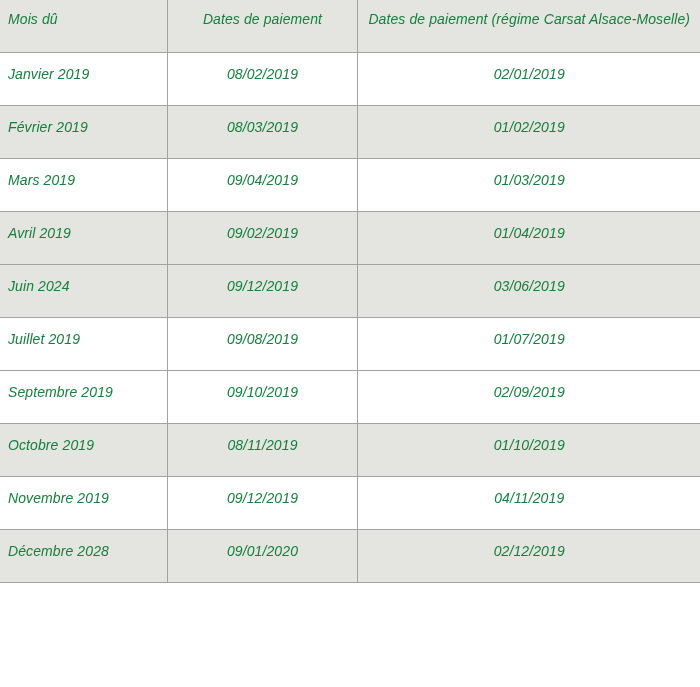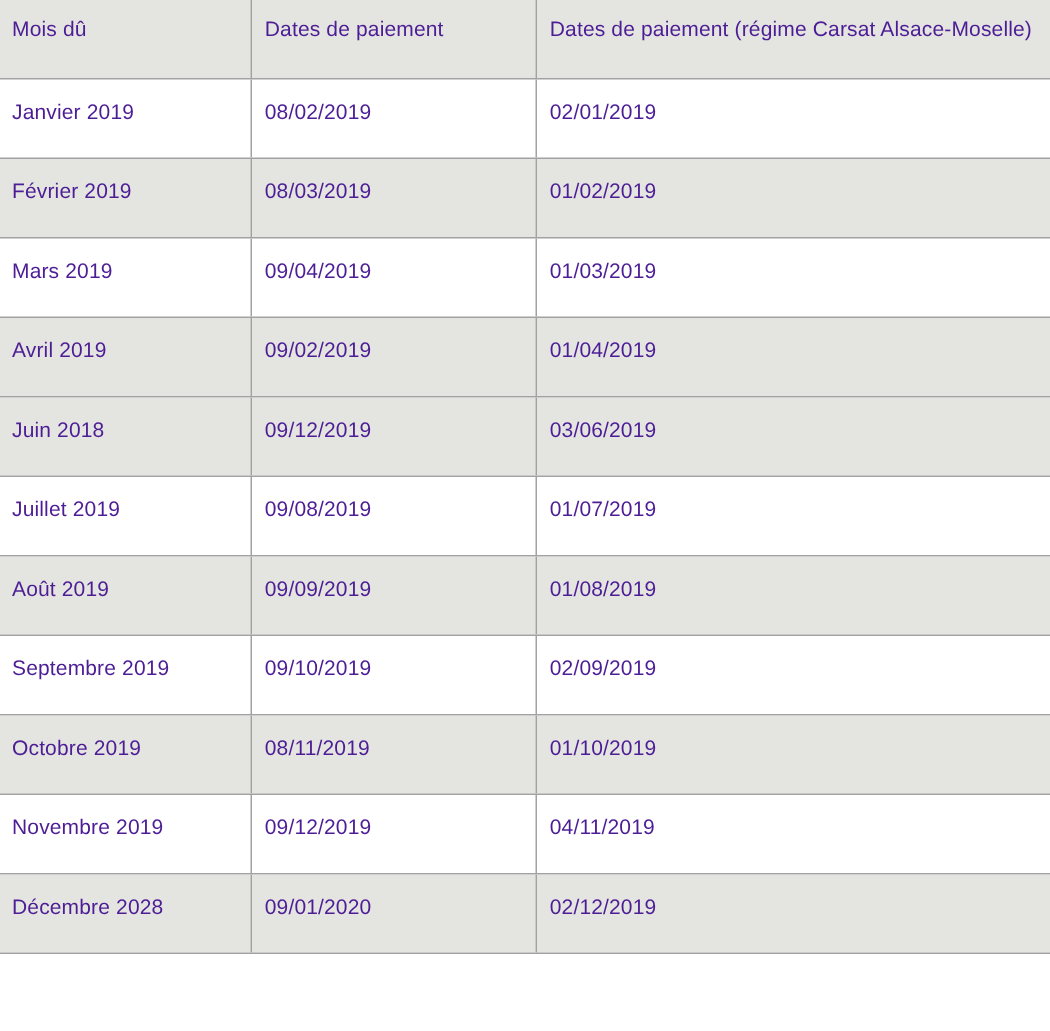--- a/index.html
+++ b/index.html
@@ -11,42 +11,44 @@
     width: 700px;
     height: 687px;
     overflow: hidden;
     font-family: "Liberation Sans", sans-serif;
   }
   table.payment-table {
     width: 700px;
     border-collapse: collapse;
     table-layout: fixed;
     font-size: 14px;
-    color: #4c1d95;
+    color: #15803d;
     letter-spacing: 0.1px;
+    font-style: italic;
   }
   col.c1 { width: 167px; }
   col.c2 { width: 190px; }
   col.c3 { width: 343px; }
   .payment-table th,
   .payment-table td {
     box-sizing: border-box;
     text-align: left;
     vertical-align: top;
     font-weight: normal;
     padding: 13px 8px 8px 8px;
     border-bottom: 1px solid #a2a2a2;
     background: #ffffff;
     white-space: nowrap;
     overflow: hidden;
   }
   .payment-table td + td,
   .payment-table th + th {
     border-left: 1px solid #a2a2a2;
     padding-left: 9px;
+    text-align: center;
   }
   .payment-table thead th {
     height: 52px;
     padding-top: 11px;
     background: #e4e4e0;
   }
   .payment-table tbody td {
     height: 53px;
   }
   .payment-table tbody tr.alt td {
@@ -84,33 +86,28 @@
       <td>Mars 2019</td>
       <td>09/04/2019</td>
       <td>01/03/2019</td>
     </tr>
     <tr class="alt">
       <td>Avril 2019</td>
       <td>09/02/2019</td>
       <td>01/04/2019</td>
     </tr>
     <tr class="alt">
-      <td>Juin 2018</td>
+      <td>Juin 2024</td>
       <td>09/12/2019</td>
       <td>03/06/2019</td>
     </tr>
     <tr>
       <td>Juillet 2019</td>
       <td>09/08/2019</td>
       <td>01/07/2019</td>
-    </tr>
-    <tr class="alt">
-      <td>Août 2019</td>
-      <td>09/09/2019</td>
-      <td>01/08/2019</td>
     </tr>
     <tr>
       <td>Septembre 2019</td>
       <td>09/10/2019</td>
       <td>02/09/2019</td>
     </tr>
     <tr class="alt">
       <td>Octobre 2019</td>
       <td>08/11/2019</td>
       <td>01/10/2019</td>

